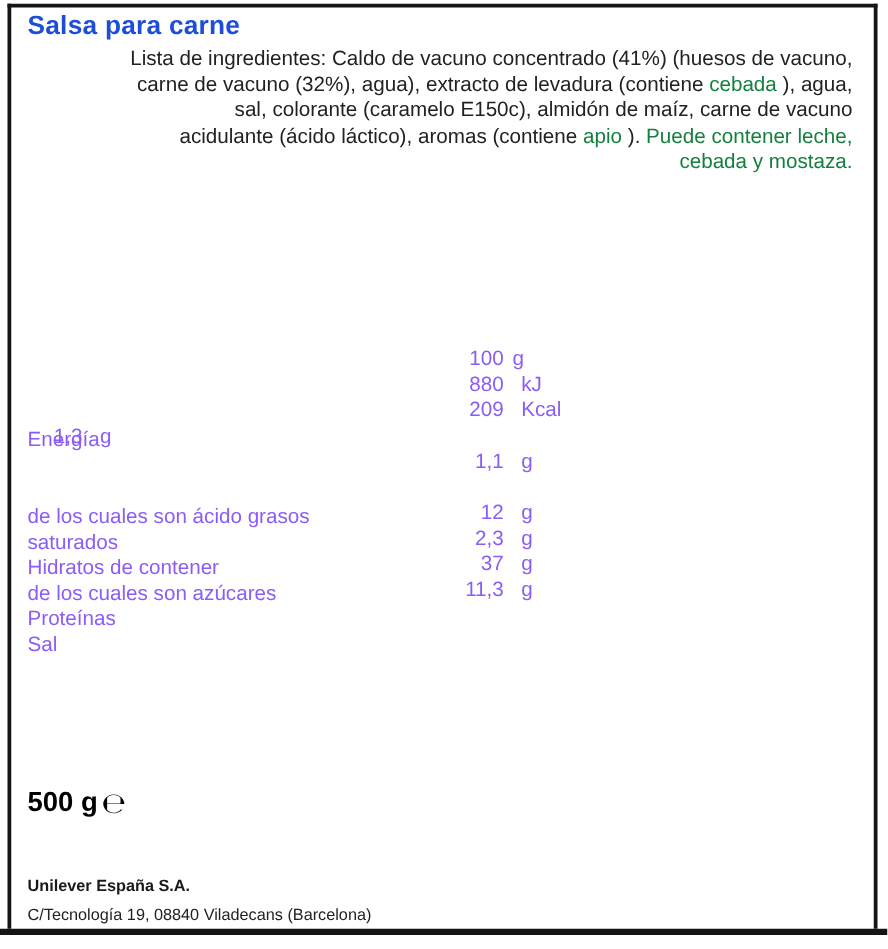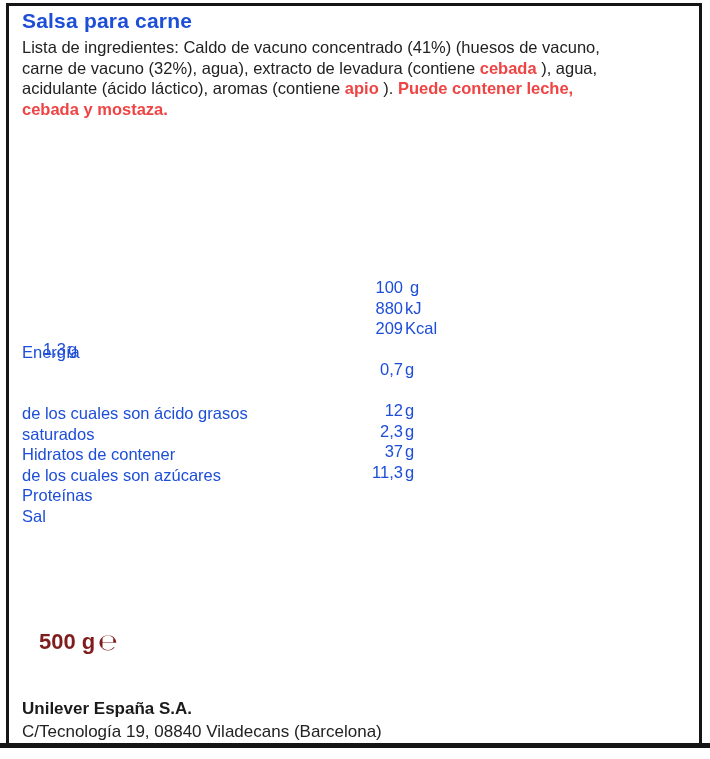--- a/index.html
+++ b/index.html
@@ -16,56 +16,57 @@
   .bottom-rule{
     position:absolute;left:0;top:743px;width:710px;height:5px;background:#151515;
   }
   .product-title{
     position:absolute;left:22px;top:8px;margin:0;
     font-size:21px;line-height:26px;font-weight:bold;color:#1d4ed8;
     letter-spacing:0.2px;
   }
   .ingredients{
     position:absolute;left:22px;top:37px;width:660px;
-    font-size:16.5px;line-height:20.6px;color:#222222;
+    font-size:16.5px;line-height:20.6px;color:#222222;text-align:right;
   }
-  .ingredients .b{font-weight:bold;color:#ef4444;}
+  .ingredients .b{font-weight:normal;color:#15803d;}
   .nutrition{
     position:absolute;left:22px;top:277px;width:470px;
-    font-size:16.5px;line-height:20.5px;color:#1d4ed8;
+    font-size:16.5px;line-height:20.5px;color:#8b5cf6;
   }
   .nrow{display:flex;height:20.5px;}
   .nlabel{flex:0 0 337px;white-space:nowrap;margin-top:44px;}
   .namount{flex:0 0 44px;text-align:right;white-space:nowrap;}
-  .nunit{margin-left:2px;white-space:nowrap;}
+  .nunit{margin-left:14px;white-space:nowrap;}
   .nunit.wide{margin-left:7px;}
   .netweight{
-    position:absolute;left:39px;top:629px;
-    font-size:22px;line-height:26px;font-weight:bold;color:#7f1d1d;
+    position:absolute;left:22px;top:629px;
+    font-size:22px;line-height:26px;font-weight:bold;color:#000000;
   }
   .esign{
     font-weight:400;font-size:23px;margin-left:3px;vertical-align:-1px;
     font-family:"DejaVu Sans",sans-serif;
   }
   .company{
     position:absolute;left:22px;top:698px;width:620px;
-    font-size:17px;line-height:22.5px;color:#222222;
+    font-size:13px;line-height:22.5px;color:#222222;
   }
   .company .name{font-weight:bold;color:#1a1a1a;}
 </style>
 </head>
 <body>
 
 <div class="label-box"></div>
 
 <h1 class="product-title">Salsa para carne</h1>
 
 <div class="ingredients" id="ingredients">
     <div><span>Lista de ingredientes: Caldo de vacuno concentrado (41%) (huesos de vacuno,</span></div>
     <div><span>carne de vacuno (32%), agua), extracto de levadura (contiene </span><span class="b">cebada</span><span> ), agua,</span></div>
+    <div><span>sal, colorante (caramelo E150c), almidón de maíz, carne de vacuno</span></div>
     <div><span>acidulante (ácido láctico), aromas (contiene </span><span class="b">apio</span><span> ). </span><span class="b">Puede contener leche,</span></div>
     <div><span class="b">cebada y mostaza.</span></div>
   </div>
 
 <div class="nutrition" id="nutrition">
     <div class="nrow">
       <span class="nlabel"></span>
       <span class="namount">100</span>
       <span class="nunit wide">g</span>
     </div>
@@ -78,21 +79,21 @@
       <span class="nlabel"></span>
       <span class="namount">209</span>
       <span class="nunit">Kcal</span>
     </div>
     <div class="nrow">
       <span class="namount">1,3</span>
       <span class="nunit">g</span>
     </div>
     <div class="nrow">
       <span class="nlabel">de los cuales son ácido grasos</span>
-      <span class="namount">0,7</span>
+      <span class="namount">1,1</span>
       <span class="nunit">g</span>
     </div>
     <div class="nrow">
       <span class="nlabel">saturados</span>
       <span class="namount"></span>
       <span class="nunit"></span>
     </div>
     <div class="nrow">
       <span class="nlabel">Hidratos de contener</span>
       <span class="namount">12</span>

